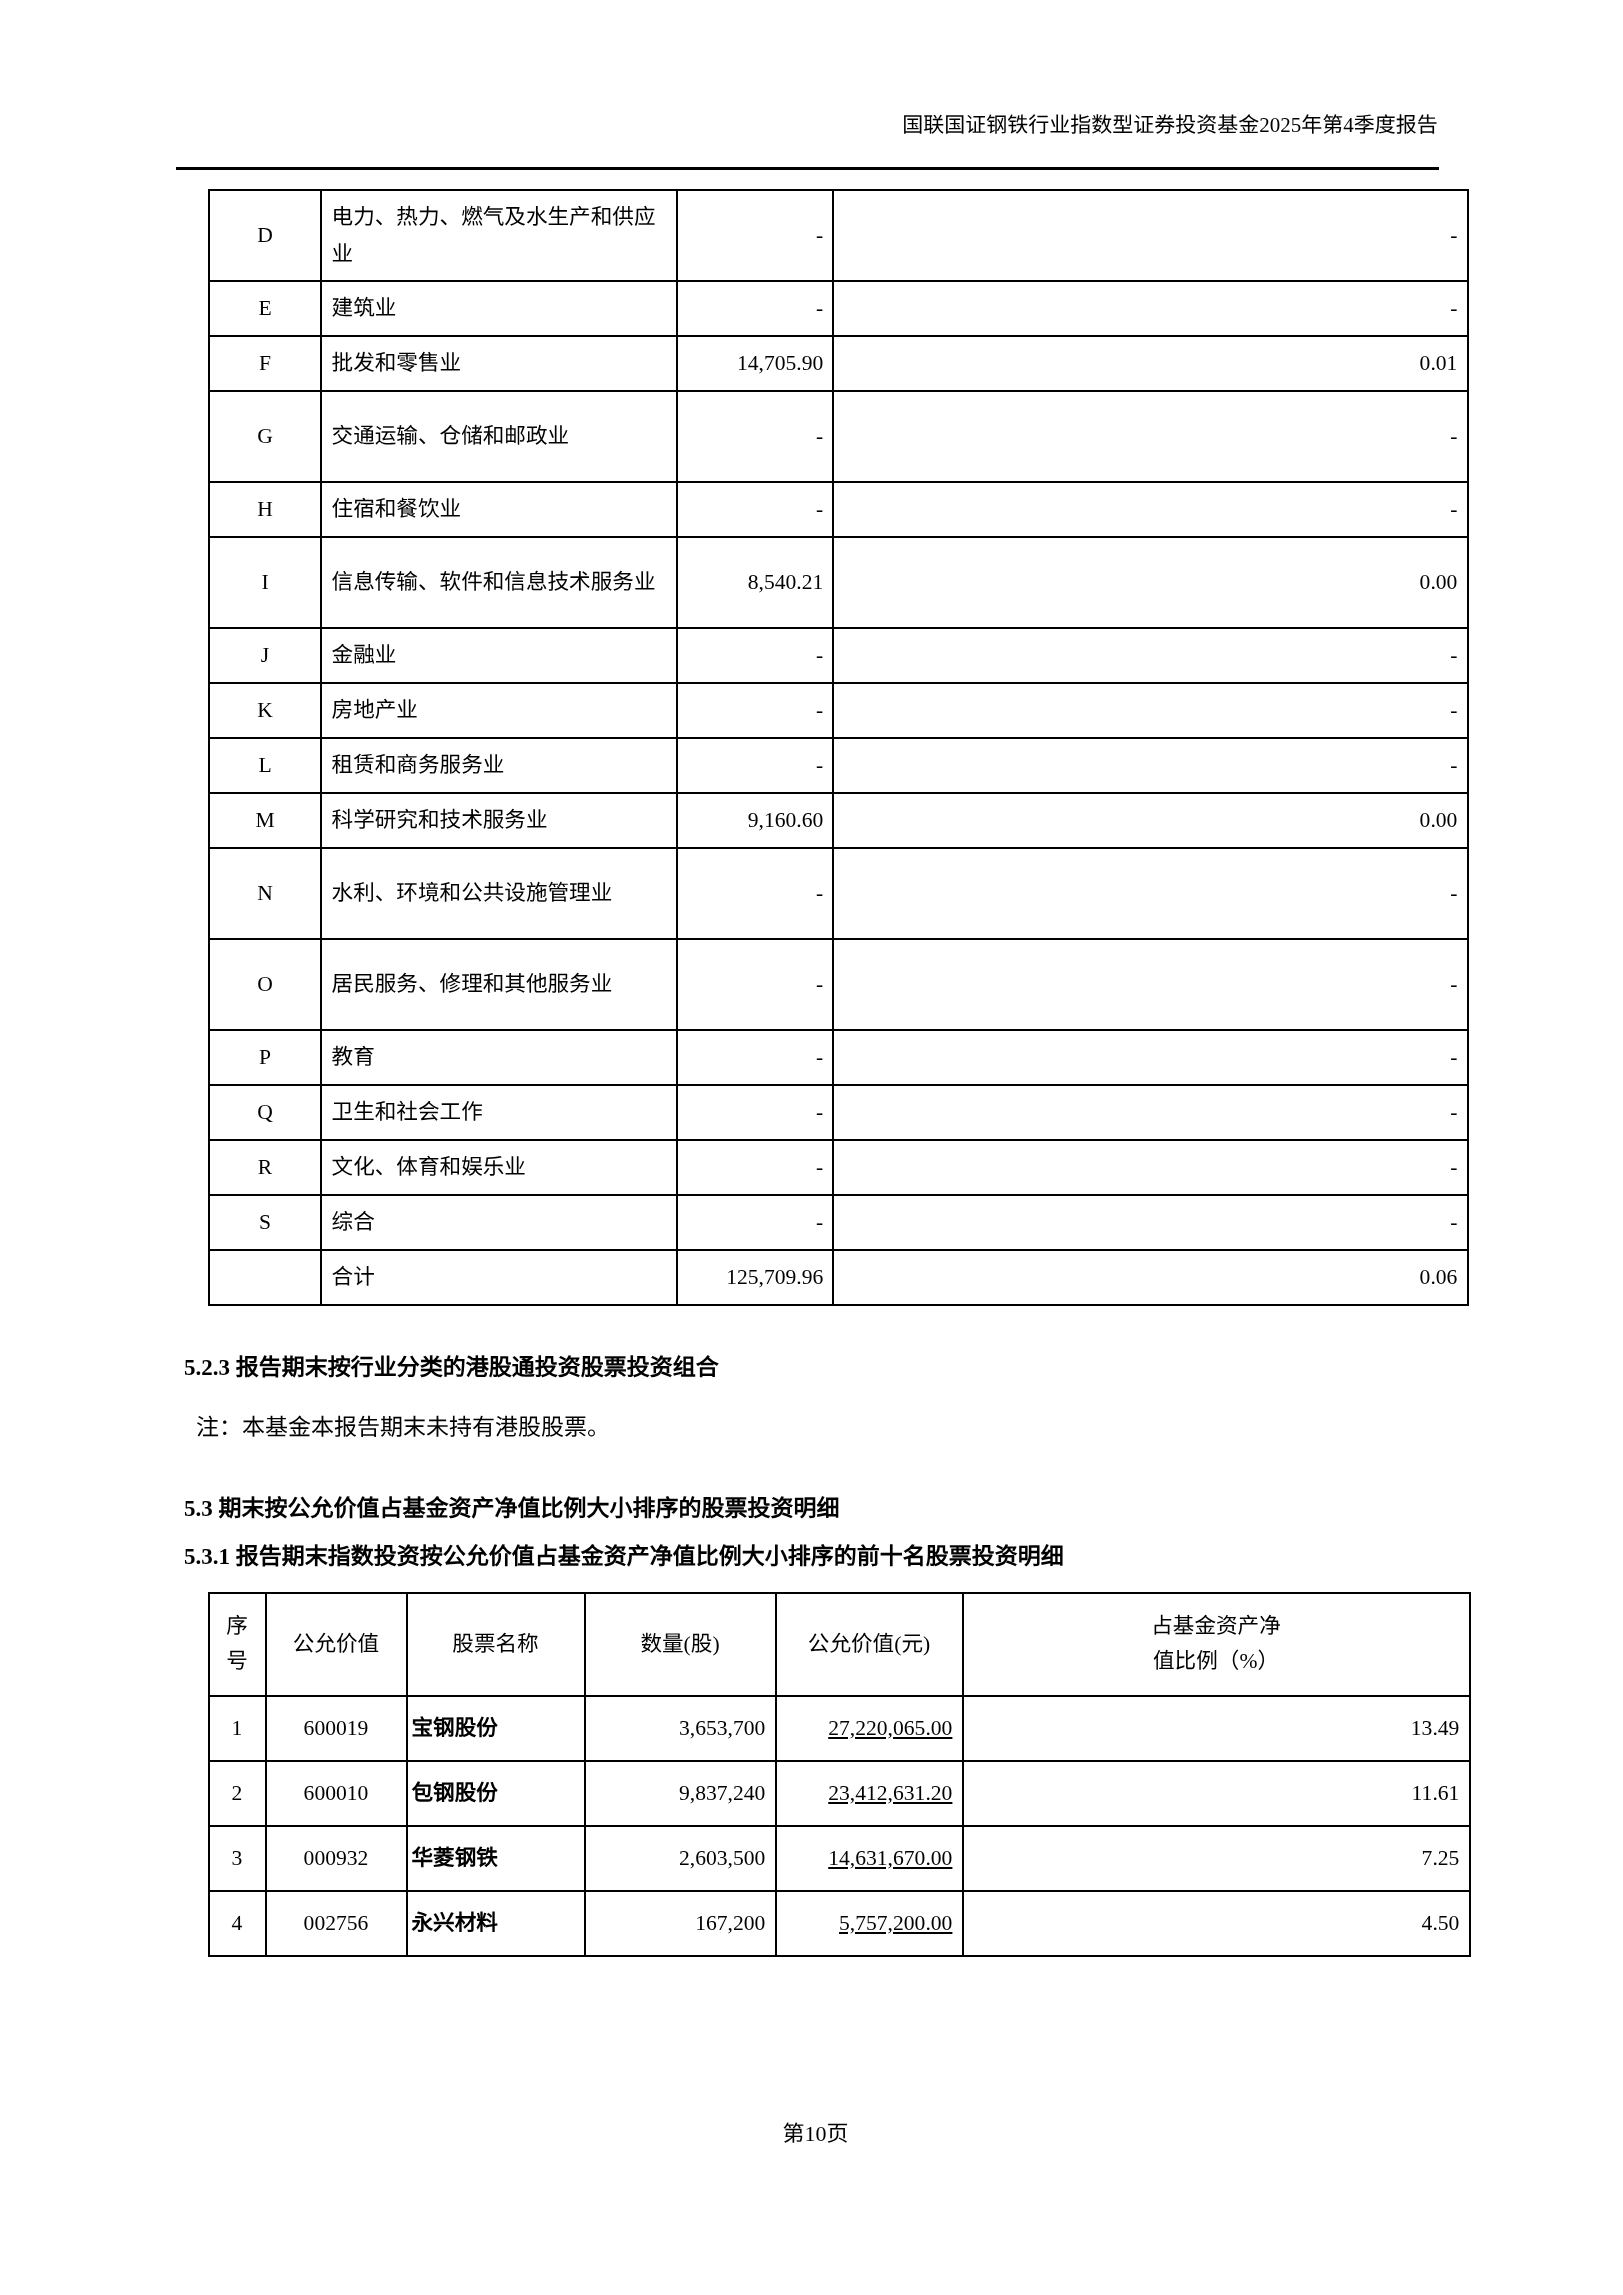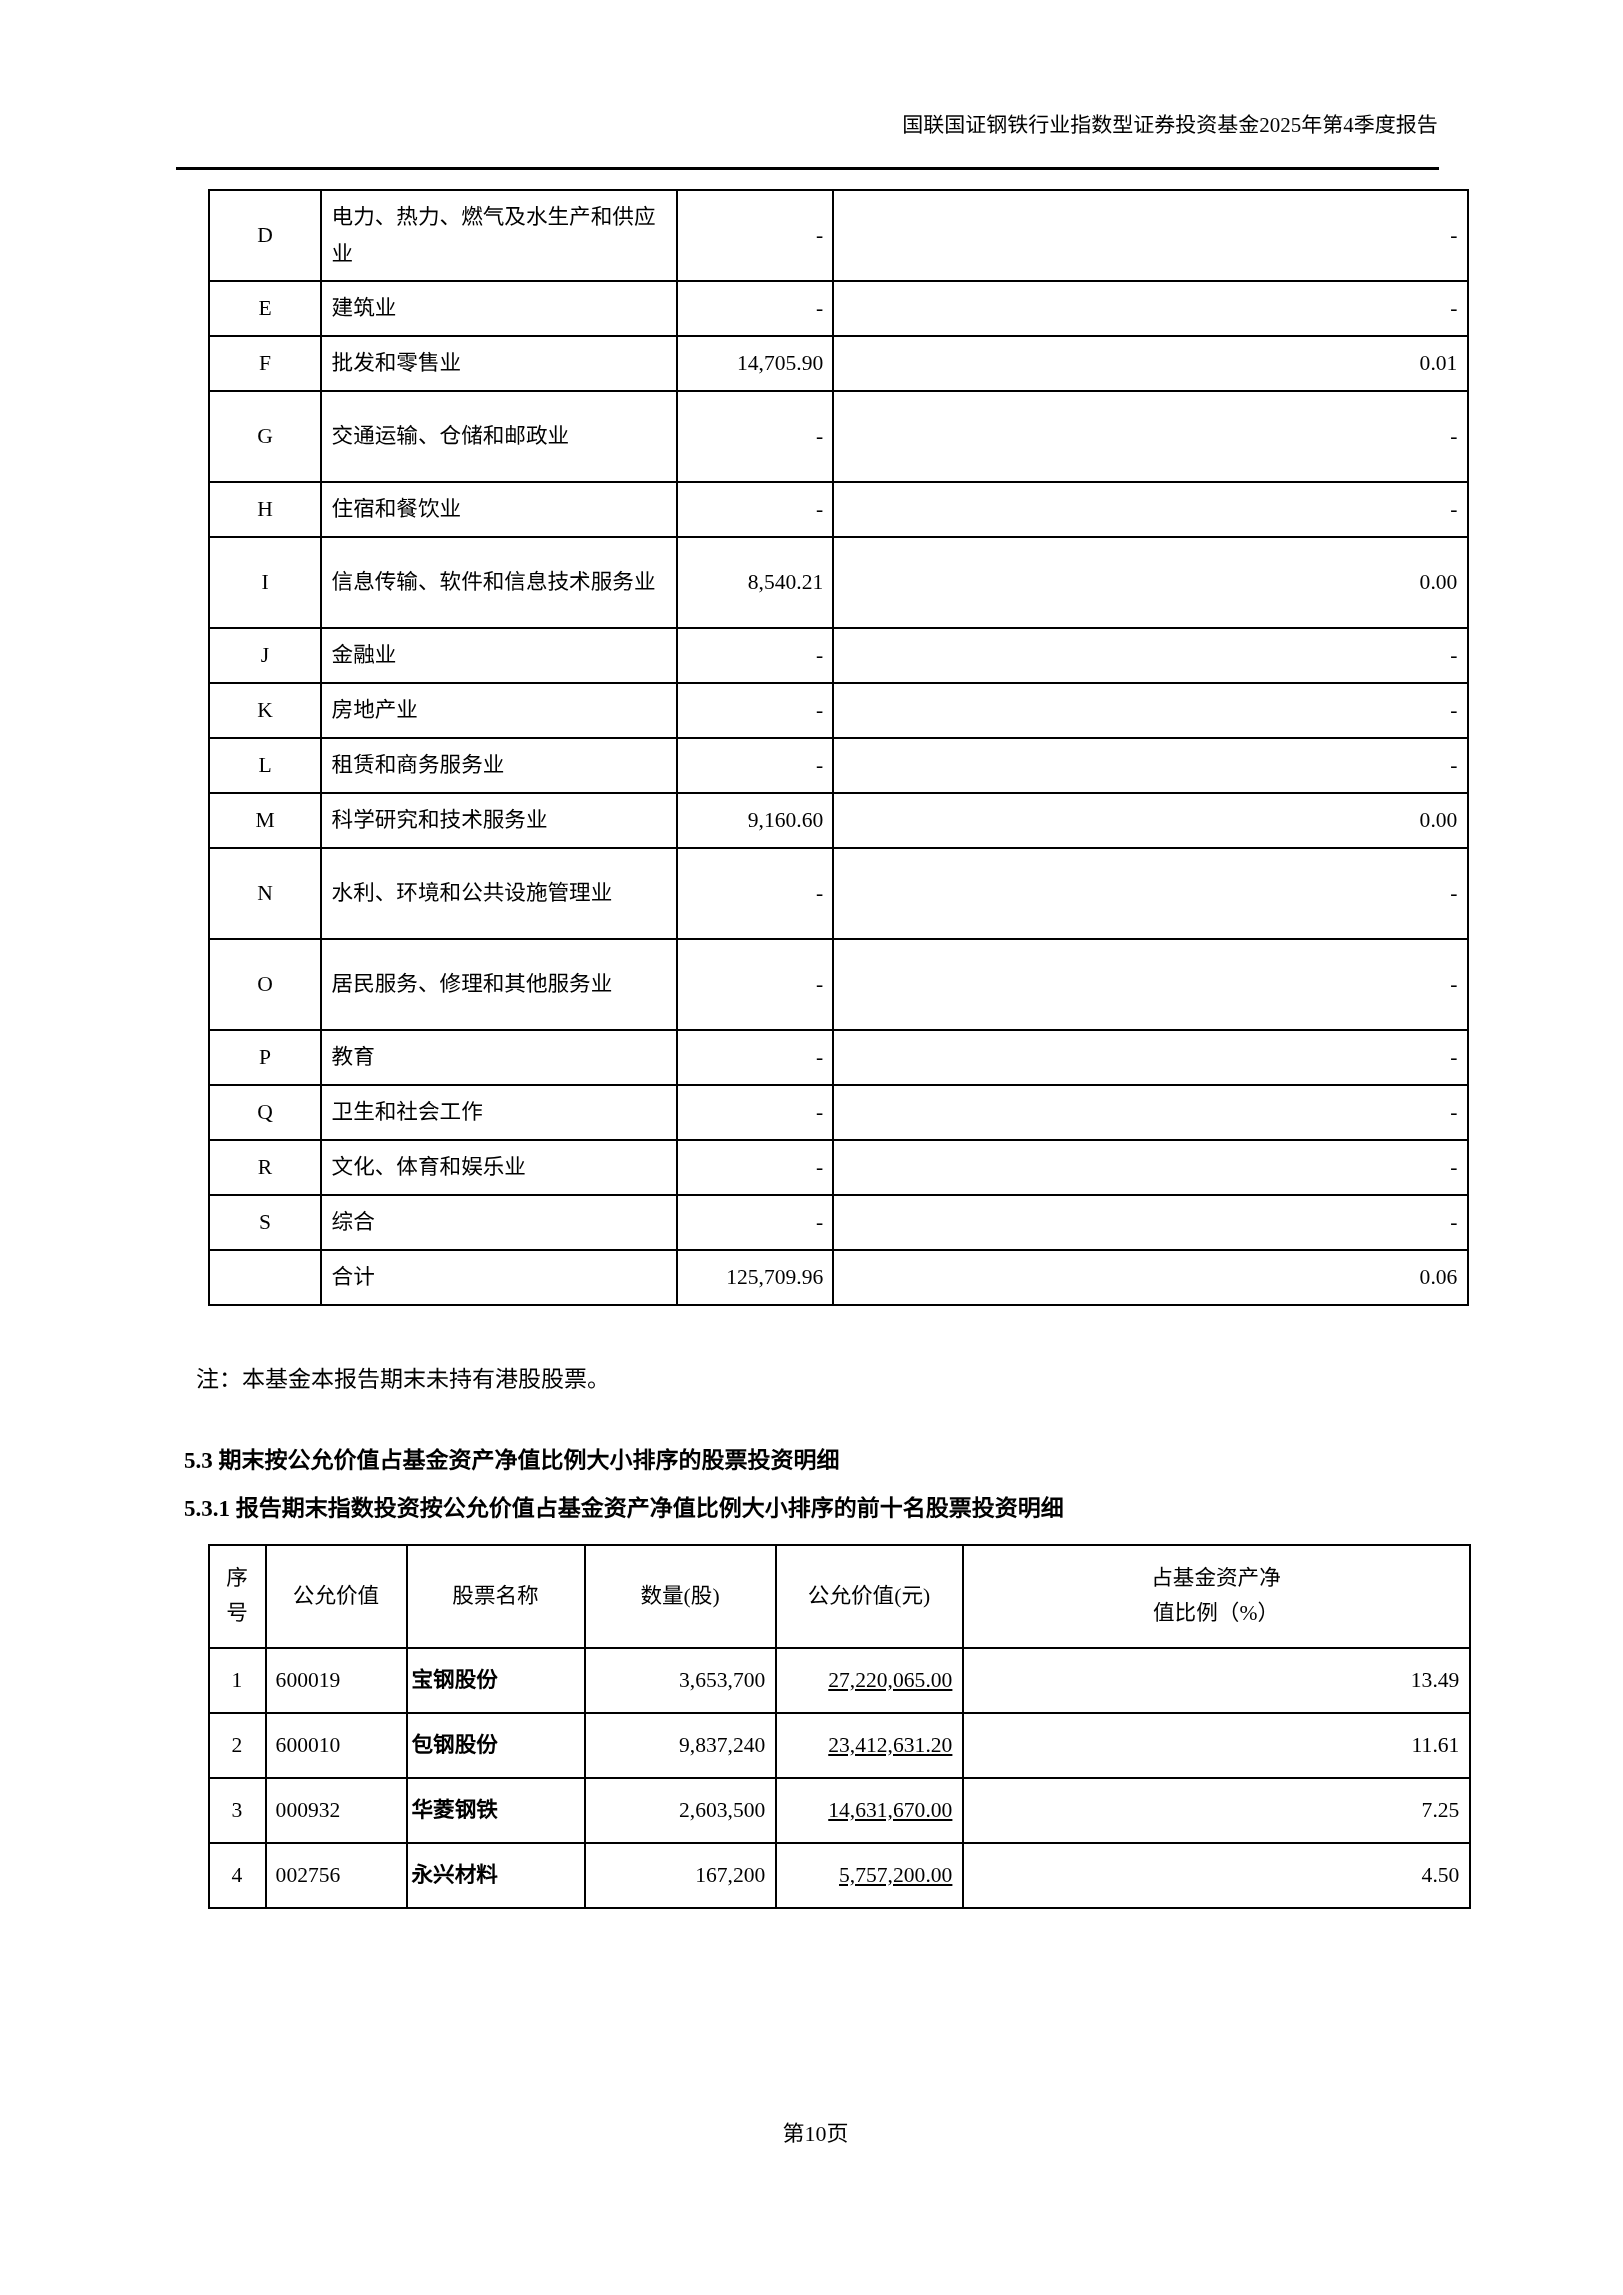--- a/index.html
+++ b/index.html
@@ -119,21 +119,21 @@
   #holdings-table col.c-ratio{ width: 507px; }
 
   #holdings-table thead td {
     text-align: center;
     height: 103px;
     vertical-align: middle;
     line-height: 35px;
   }
   #holdings-table tbody td { height: 65px; }
   #holdings-table td.idx   { text-align: center; }
-  #holdings-table td.scode { text-align: left; }
+  #holdings-table td.scode { text-align: center; }
   #holdings-table td.sname { text-align: left; padding-left: 4px; font-weight: bold; }
   #holdings-table td.qty   { text-align: right; margin-top: 29px; }
   #holdings-table td.fair  { text-align: right; text-decoration: underline; }
   #holdings-table td.ratio { text-align: right; }
 
   .hdr-two-line { display: block; }
 </style>
 </head>
 <body>
 
@@ -253,20 +253,21 @@
             <td class="code"></td>
             <td class="name">合计</td>
             <td class="value">125,709.96</td>
             <td class="pct">0.06</td>
           </tr>
         </tbody>
     </table>
 
     <div class="gap-lg"></div>
 
+    <p class="h-sub">5.2.3 报告期末按行业分类的港股通投资股票投资组合</p>
     <p class="para">注：本基金本报告期末未持有港股股票。</p>
 
     <div class="gap-md"></div>
 
     <p class="h-sub">5.3 期末按公允价值占基金资产净值比例大小排序的股票投资明细</p>
     <p class="h-sub">5.3.1 报告期末指数投资按公允价值占基金资产净值比例大小排序的前十名股票投资明细</p>
 
     <div class="gap-sm"></div>
 
     <table class="doc-table" id="holdings-table">

